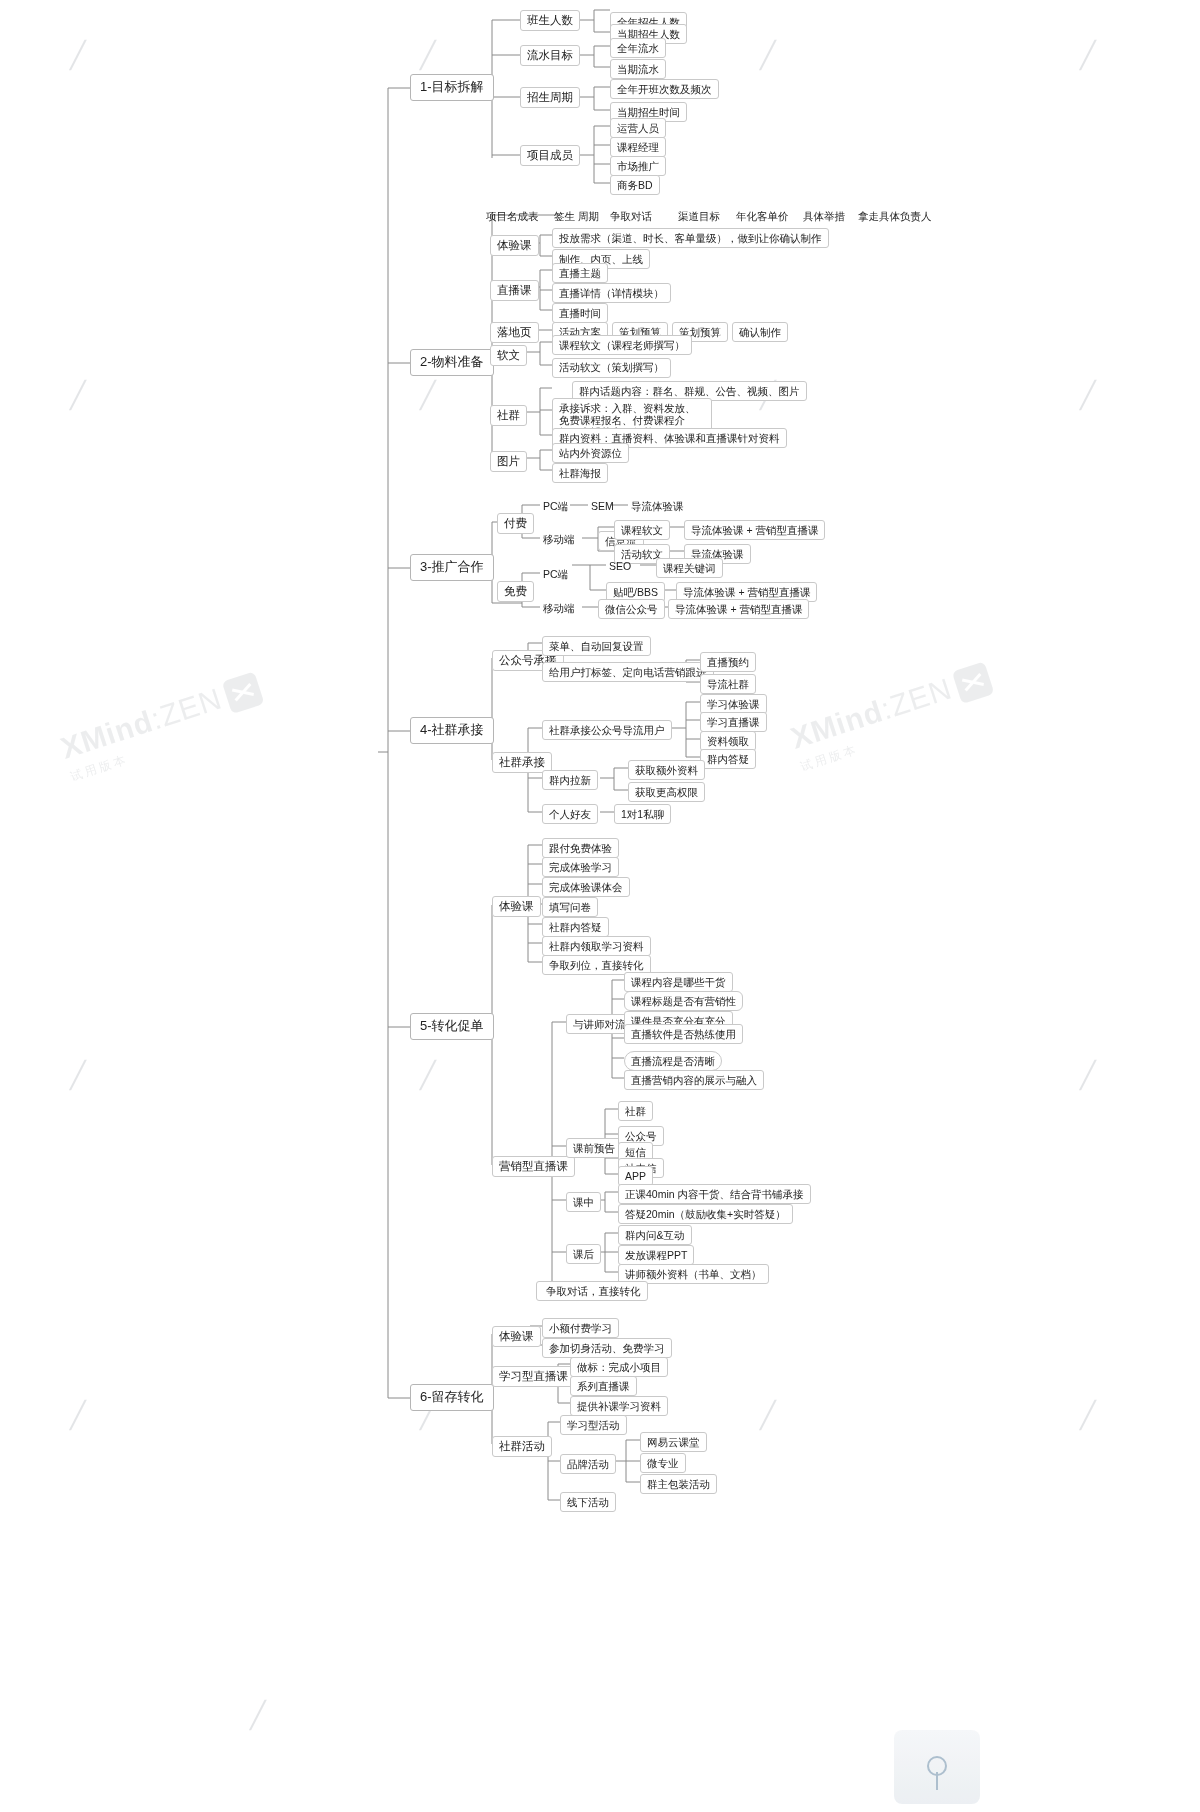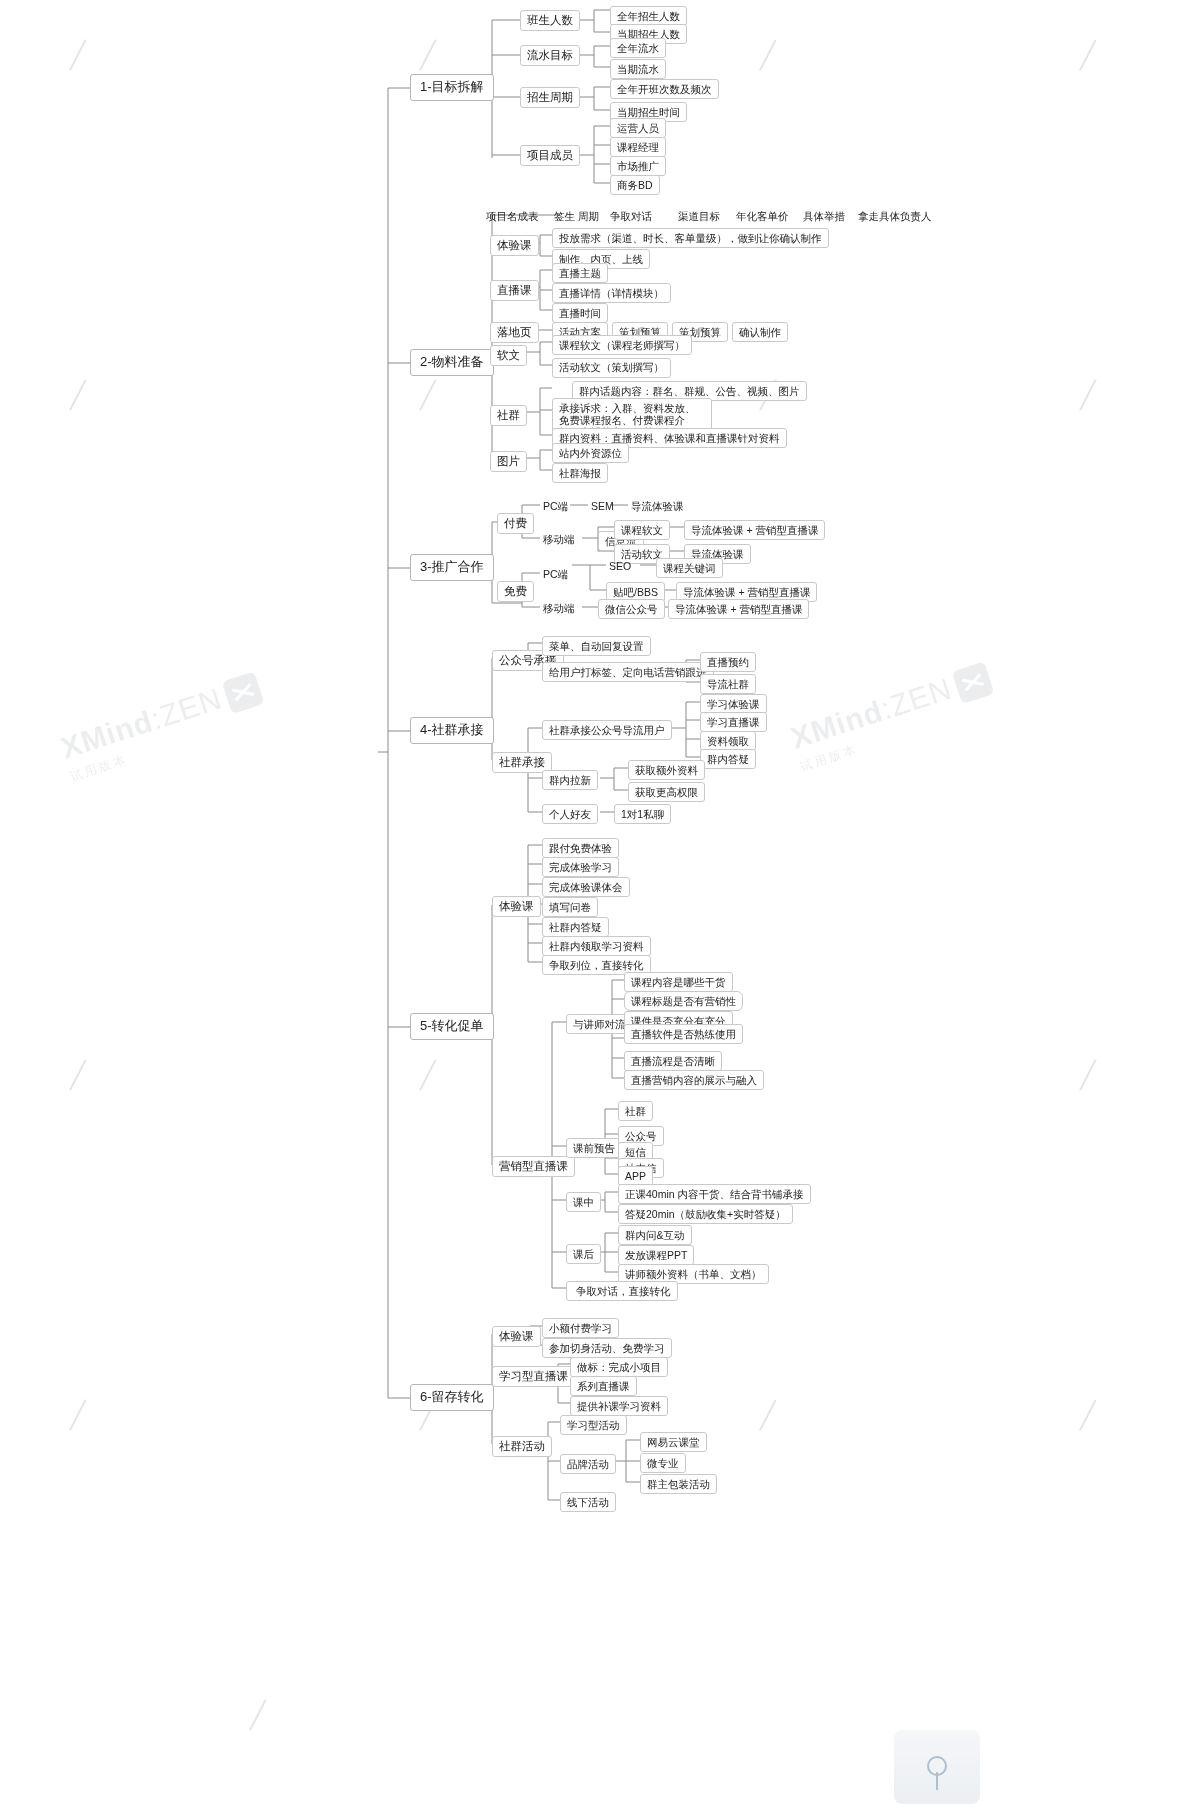--- a/index.html
+++ b/index.html
@@ -283,21 +283,21 @@
   <div class="node lvl1" style="left:410px;top:554px;">3-推广合作</div>
   <div class="node lvl1" style="left:410px;top:717px;">4-社群承接</div>
   <div class="node lvl1" style="left:410px;top:1013px;">5-转化促单</div>
   <div class="node lvl1" style="left:410px;top:1384px;">6-留存转化</div>
 
   <div class="node lvl2" style="left:520px;top:10px;">班生人数</div>
   <div class="node lvl2" style="left:520px;top:45px;">流水目标</div>
   <div class="node lvl2" style="left:520px;top:87px;">招生周期</div>
   <div class="node lvl2" style="left:520px;top:145px;">项目成员</div>
 
-  <div class="node small" style="left:610px;top:6px;">全年招生人数</div>
+  <div class="node small" style="left:610px;top:12px;">全年招生人数</div>
   <div class="node small" style="left:610px;top:24px;">当期招生人数</div>
   <div class="node small" style="left:610px;top:38px;">全年流水</div>
   <div class="node small" style="left:610px;top:59px;">当期流水</div>
   <div class="node small" style="left:610px;top:79px;">全年开班次数及频次</div>
   <div class="node small" style="left:610px;top:102px;">当期招生时间</div>
   <div class="node small" style="left:610px;top:118px;">运营人员</div>
   <div class="node small" style="left:610px;top:137px;">课程经理</div>
   <div class="node small" style="left:610px;top:156px;">市场推广</div>
   <div class="node small" style="left:610px;top:175px;">商务BD</div>
 
@@ -384,40 +384,40 @@
   <div class="node small" style="left:542px;top:917px;">社群内答疑</div>
   <div class="node small" style="left:542px;top:936px;">社群内领取学习资料</div>
   <div class="node small" style="left:542px;top:955px;">争取列位，直接转化</div>
 
   <div class="node lvl2" style="left:492px;top:1156px;">营销型直播课</div>
   <div class="node small" style="left:566px;top:1014px;">与讲师对流程</div>
   <div class="node small" style="left:624px;top:972px;">课程内容是哪些干货</div>
   <div class="node small" style="left:624px;top:991px;border-radius:6px;">课程标题是否有营销性</div>
   <div class="node small" style="left:624px;top:1011px;">课件是否充分有充分</div>
   <div class="node small" style="left:624px;top:1024px;">直播软件是否熟练使用</div>
-  <div class="node small" style="left:624px;top:1051px;">直播流程是否清晰</div>
+  <div class="node small" style="left:624px;top:1051px;border-radius:10px;">直播流程是否清晰</div>
   <div class="node small" style="left:624px;top:1070px;">直播营销内容的展示与融入</div>
 
   <div class="node small" style="left:566px;top:1138px;">课前预告</div>
   <div class="node small" style="left:618px;top:1101px;">社群</div>
   <div class="node small" style="left:618px;top:1126px;">公众号</div>
   <div class="node small" style="left:618px;top:1142px;">短信</div>
   <div class="node small" style="left:618px;top:1158px;">站内信</div>
   <div class="node small" style="left:618px;top:1166px;">APP</div>
 
   <div class="node small" style="left:566px;top:1192px;">课中</div>
   <div class="node small" style="left:618px;top:1184px;">正课40min  内容干货、结合背书铺承接</div>
   <div class="node small" style="left:618px;top:1204px;">答疑20min（鼓励收集+实时答疑）</div>
 
   <div class="node small" style="left:566px;top:1244px;">课后</div>
   <div class="node small" style="left:618px;top:1225px;">群内问&amp;互动</div>
   <div class="node small" style="left:618px;top:1245px;">发放课程PPT</div>
   <div class="node small" style="left:618px;top:1264px;">讲师额外资料（书单、文档）</div>
 
-  <div class="node small" style="left:566px;top:1281px;padding-left:9px;">争取对话，直接转化</div>
+  <div class="node small" style="left:536px;top:1281px;padding-left:9px;">争取对话，直接转化</div>
 
   <div class="node lvl2" style="left:492px;top:1326px;">体验课</div>
   <div class="node small" style="left:542px;top:1318px;">小额付费学习</div>
   <div class="node small" style="left:542px;top:1338px;">参加切身活动、免费学习</div>
 
   <div class="node lvl2" style="left:492px;top:1366px;">学习型直播课</div>
   <div class="node small" style="left:570px;top:1357px;">做标：完成小项目</div>
   <div class="node small" style="left:570px;top:1376px;">系列直播课</div>
   <div class="node small" style="left:570px;top:1396px;">提供补课学习资料</div>
 

